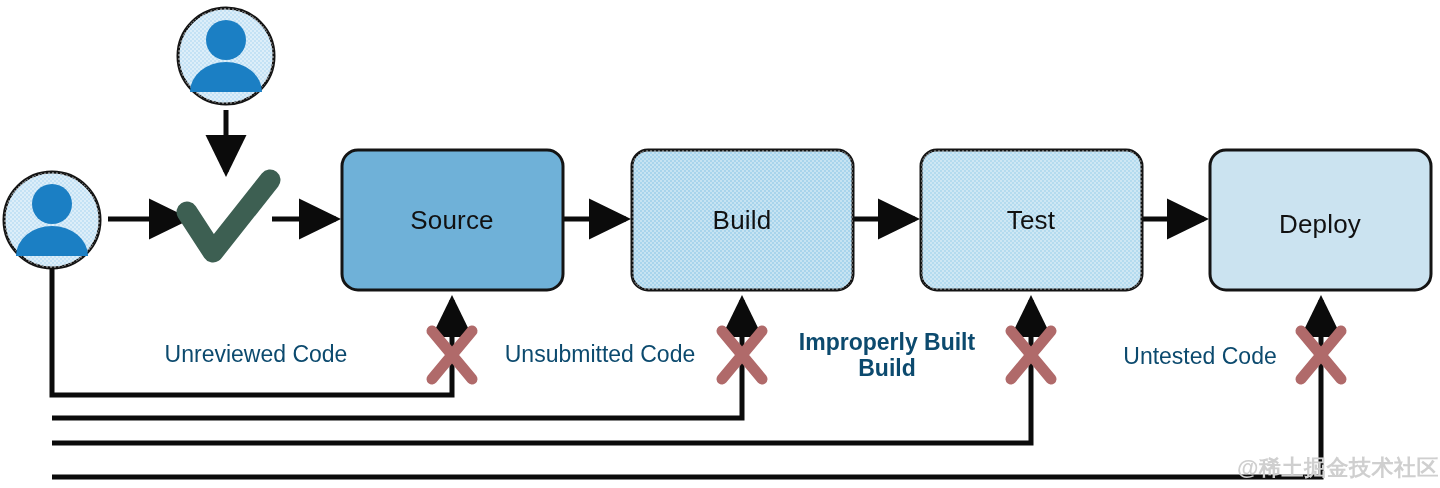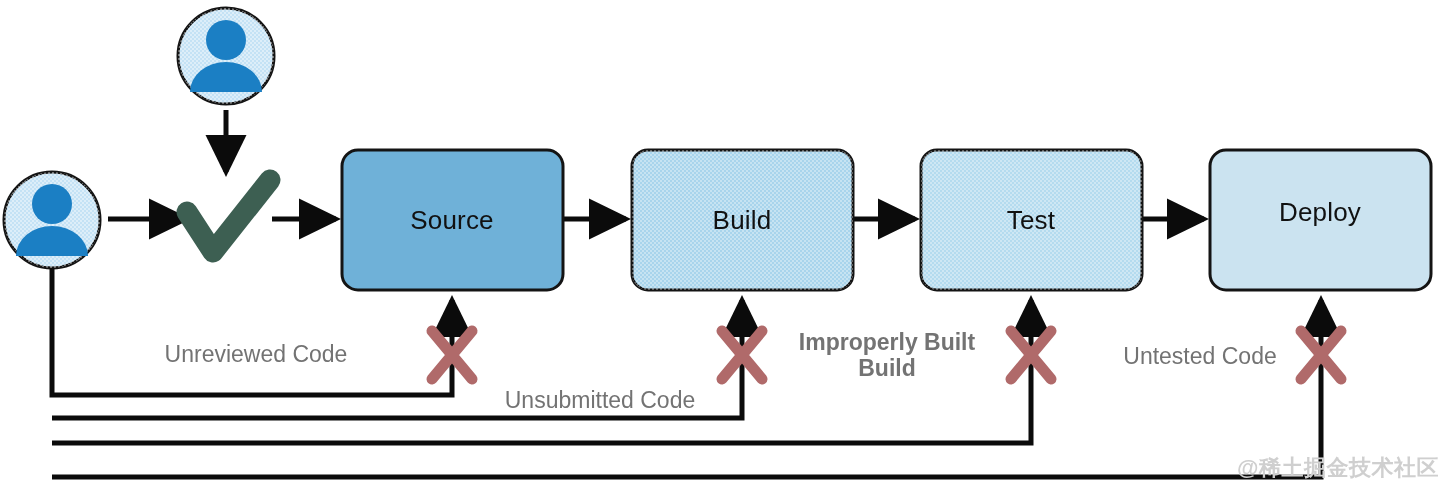--- a/index.html
+++ b/index.html
@@ -34,21 +34,21 @@
   }
   .stage-label {
     font-size: 26px;
     color: #111111;
     text-align: center;
     transform: translate(-50%, -50%);
     letter-spacing: 0.2px;
   }
   .reject-label {
     font-size: 23px;
-    color: #737373;
+    color: #0c4a6e;
     text-align: center;
     transform: translate(-50%, -50%);
     line-height: 1.12;
   }
   .watermark {
     font-size: 22px;
     color: #cfcfcf;
     transform: translate(-50%, -50%);
     letter-spacing: 0.5px;
     font-weight: bold;
@@ -150,22 +150,22 @@
       <path d="M1011,331 L1051,379 M1051,331 L1011,379" stroke="#b06a6a" stroke-width="11" stroke-linecap="round"></path>
     </g>
     <g>
       <path d="M1301,331 L1341,379 M1341,331 L1301,379" stroke="#b06a6a" stroke-width="11" stroke-linecap="round"></path>
     </g>
   </svg>
 
   <div class="stage-label" style="left:452px; top:220px;">Source</div>
   <div class="stage-label" style="left:742px; top:220px;">Build</div>
   <div class="stage-label" style="left:1031px; top:220px;">Test</div>
-  <div class="stage-label" style="left:1320px; top:212px;">Deploy</div>
+  <div class="stage-label" style="left:1320px; top:224px;">Deploy</div>
 
   <div class="reject-label" style="left:256px; top:355px;">Unreviewed Code</div>
-  <div class="reject-label" style="left:600px; top:355px;margin-top:46px;">Unsubmitted Code</div>
+  <div class="reject-label" style="left:600px; top:355px;">Unsubmitted Code</div>
   <div class="reject-label" style="left:887px; top:356px;font-weight:bold;"><span>Improperly Built</span><br><span>Build</span></div>
   <div class="reject-label" style="left:1200px; top:357px;">Untested Code</div>
 
   <div class="watermark" style="left:1338px; top:468px;">@稀土掘金技术社区</div>
 
 </div>
 
 </body></html>

